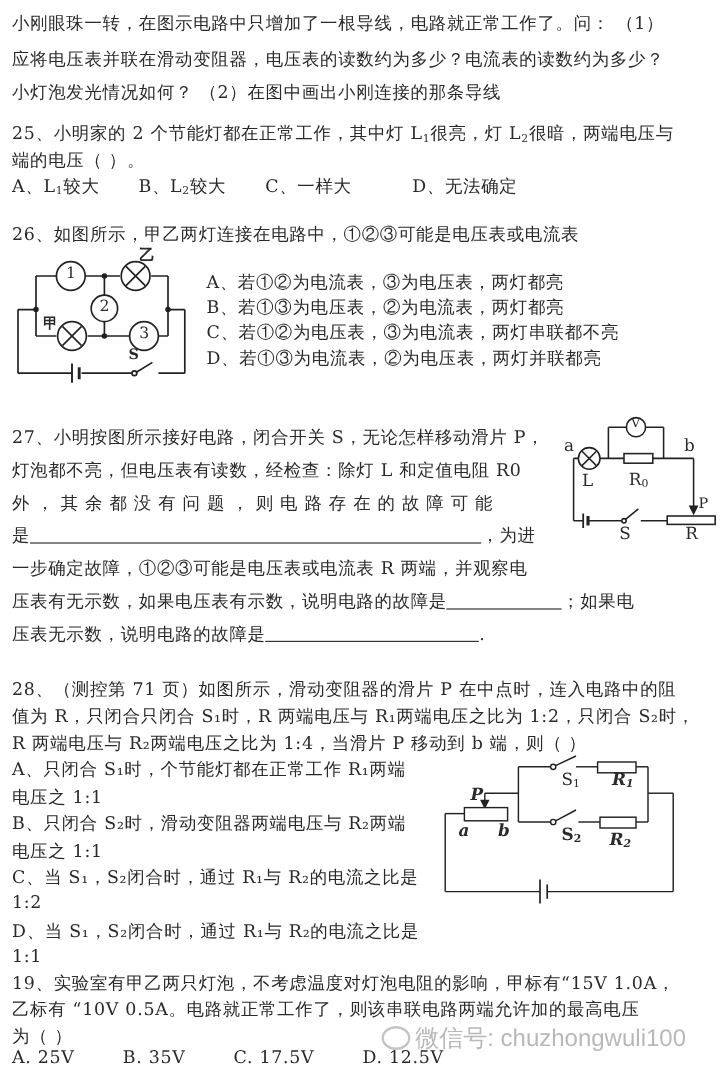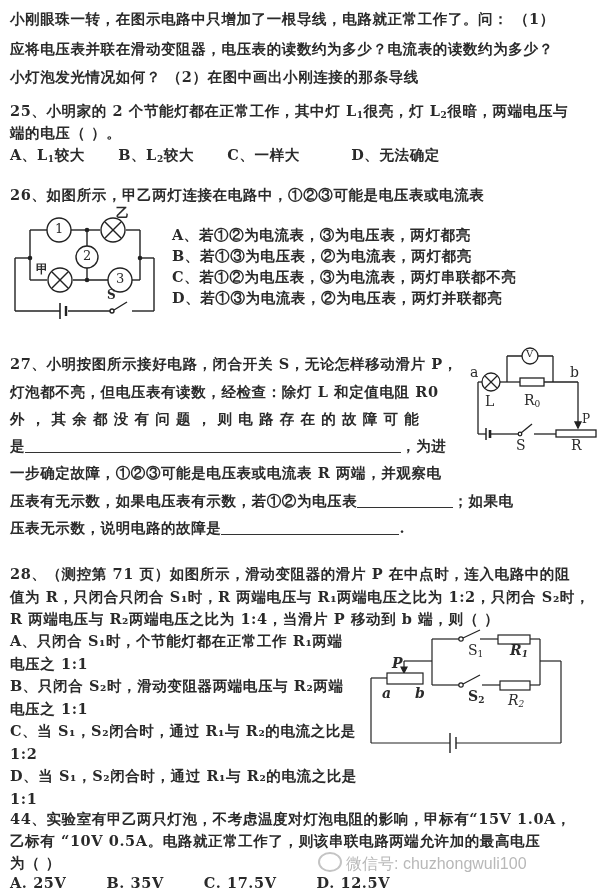--- a/index.html
+++ b/index.html
@@ -2,27 +2,27 @@
 <html><head>
 <meta charset="utf-8">
 <style>
   html, body { margin: 0; padding: 0; background: #ffffff; }
   body {
     width: 605px; height: 893px; position: relative; overflow: hidden;
     font-family: "DejaVu Serif", "Liberation Serif", serif;
     color: #2a2a2a;
     font-size: 14.5px;
   }
-  .line { position: absolute; left: 10px; white-space: nowrap; letter-spacing: 0.6px; font-weight: bold; }
+  .line { position: absolute; left: 10px; white-space: nowrap; letter-spacing: 0.6px; }
   .sub { font-size: 9px; vertical-align: -2px; }
   .blank { display: inline-block; border-bottom: 1px solid #333; height: 14px; vertical-align: -2px; }
   .fig { position: absolute; }
   .watermark {
     position: absolute; left: 260px; top: 860px; white-space: nowrap;
-    font-family: "Liberation Sans", sans-serif; font-size: 16px; color: #b8b8b8;
+    font-family: "Liberation Sans", sans-serif; font-size: 20px; color: #b8b8b8;
   }
   .watermark .wm-icon {
     display: inline-block; width: 20px; height: 16px; border: 2px solid #c4c4c4; border-radius: 50%;
     vertical-align: -3px; margin-right: 4px;
   }
 </style>
 </head>
 <body>
 
 <div class="line" style="top:10px">小刚眼珠一转，在图示电路中只增加了一根导线，电路就正常工作了。问：  （1）</div>
@@ -103,21 +103,21 @@
 <div class="line" style="left:172px;top:289px">D、若①③为电流表，②为电压表，两灯并联都亮</div>
 
 <div class="line" style="top:355px">27、小明按图所示接好电路，闭合开关 S，无论怎样移动滑片 P，</div>
 <div class="line" style="top:383px">灯泡都不亮，但电压表有读数，经检查：除灯 L 和定值电阻 R0</div>
 <div class="line" style="top:410px">外 ， 其 余 都 没 有 问 题 ， 则 电 路 存 在 的 故 障 可 能</div>
 <div class="line" style="top:437px">
   <span>是</span><span class="blank" style="width:376px"></span><span>，为进</span>
 </div>
 <div class="line" style="top:464px">一步确定故障，①②③可能是电压表或电流表 R 两端，并观察电</div>
 <div class="line" style="top:492px">
-  <span>压表有无示数，如果电压表有示数，若①②为电压表</span><span class="blank" style="width:96px"></span><span>；如果电</span>
+  <span>压表有无示数，如果电压表有示数，说明电路的故障是</span><span class="blank" style="width:96px"></span><span>；如果电</span>
 </div>
 <div class="line" style="top:519px">
   <span>压表无示数，说明电路的故障是</span><span class="blank" style="width:178px"></span><span>.</span>
 </div>
 
 <div class="fig" style="left:470px;top:346px;width:130px;height:105px">
   <svg width="130" height="105" viewBox="0 0 130 105" stroke="#222" stroke-width="1.3" fill="none">
 
     <line x1="37" y1="10" x2="83" y2="10"></line>
     <line x1="37" y1="10" x2="37" y2="36"></line>
@@ -200,24 +200,24 @@
     <line x1="80" y1="108" x2="80" y2="128" stroke-width="1.4"></line>
     <line x1="86" y1="112" x2="86" y2="124" stroke-width="1.4"></line>
     <line x1="86" y1="118" x2="191" y2="118"></line>
   </svg>
   <span style="position:absolute;left:22px;top:30px;font-size:14px;font-style:italic;font-weight:bold">P</span>
   <span style="position:absolute;left:12px;top:60px;font-size:14px;font-style:italic;font-weight:bold">a</span>
   <span style="position:absolute;left:45px;top:60px;font-size:14px;font-style:italic;font-weight:bold">b</span>
   <span style="position:absolute;left:98px;top:17px;font-size:14px;font-weight:normal"><span>S</span><span class="sub">1</span></span>
   <span style="position:absolute;left:140px;top:17px;font-size:14px;font-style:italic;font-weight:bold"><span>R</span><span class="sub">1</span></span>
   <span style="position:absolute;left:98px;top:63px;font-size:14px;font-weight:bold"><span>S</span><span class="sub">2</span></span>
-  <span style="position:absolute;left:138px;top:67px;font-size:14px;font-style:italic;font-weight:normal"><span>R</span><span class="sub">2</span></span>
-</div>
-
-<div class="line" style="top:810px">44、实验室有甲乙两只灯泡，不考虑温度对灯泡电阻的影响，甲标有“15V   1.0A，</div>
+  <span style="position:absolute;left:138px;top:67px;font-size:14px;font-style:italic;font-weight:bold"><span>R</span><span class="sub">2</span></span>
+</div>
+
+<div class="line" style="top:810px">19、实验室有甲乙两只灯泡，不考虑温度对灯泡电阻的影响，甲标有“15V   1.0A，</div>
 <div class="line" style="top:832px">乙标有 “10V   0.5A。电路就正常工作了，则该串联电路两端允许加的最高电压</div>
 <div class="line" style="top:854px">为（   ）</div>
 <div class="line" style="top:874px">
   <span>A. 25V</span><span style="display:inline-block;width:40px"></span><span>B. 35V</span><span style="display:inline-block;width:40px"></span><span>C. 17.5V</span><span style="display:inline-block;width:40px"></span><span>D. 12.5V</span>
 </div>
 
 <div class="watermark" style="left:318px;top:852px">
   <span class="wm-icon"></span><span>微信号: chuzhongwuli100</span>
 </div>
 

